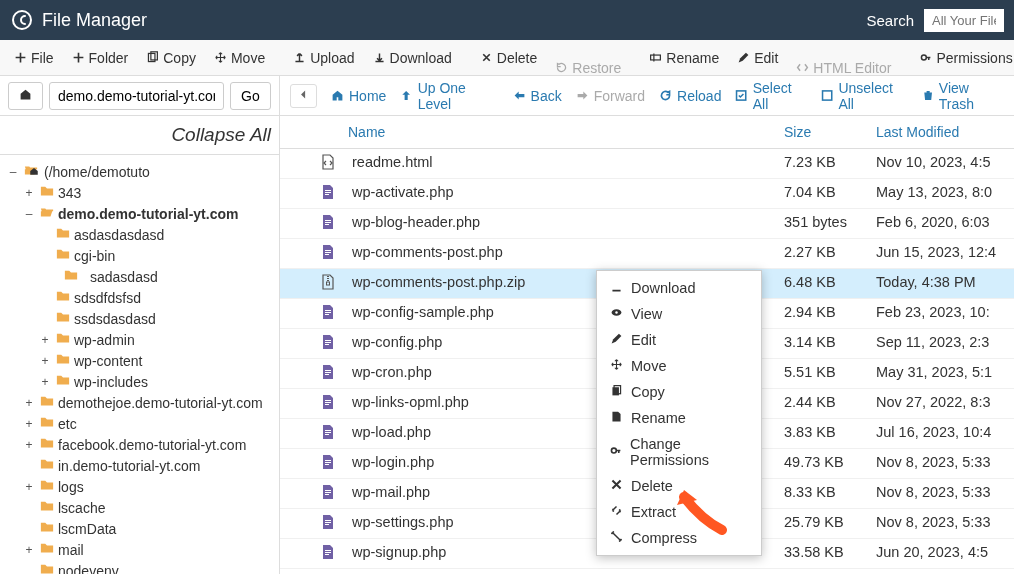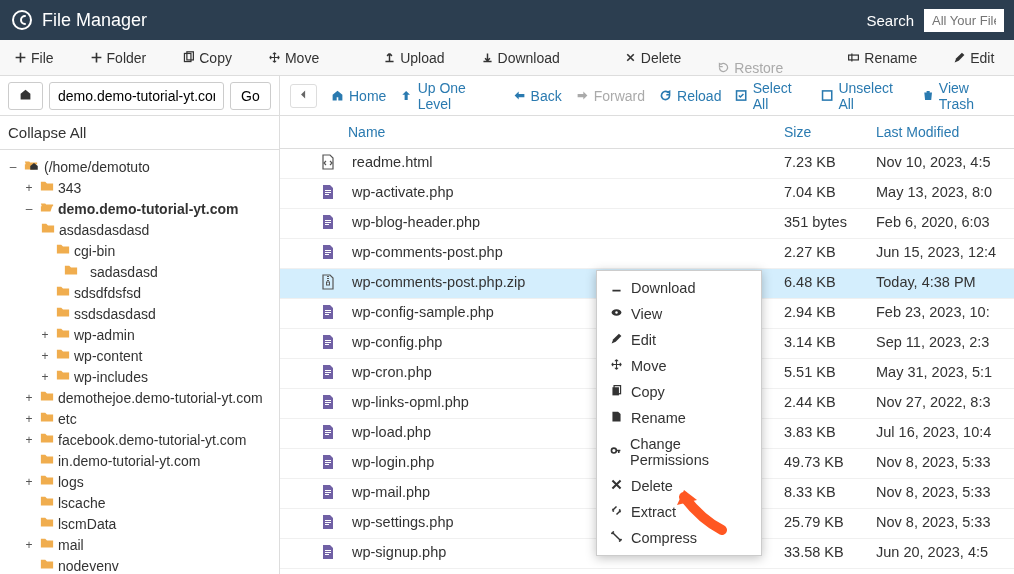--- a/index.html
+++ b/index.html
@@ -5,33 +5,33 @@
 * { margin: 0; padding: 0; box-sizing: border-box; font-family: -apple-system, BlinkMacSystemFont, "Segoe UI", Arial, sans-serif; }
 body { width: 1014px; height: 574px; overflow: hidden; background: #fff; font-size: 14px; color: #333; position: relative; }
 
 .header { background: #2c3e50; color: #fff; height: 40px; display: flex; align-items: center; padding: 0 10px; }
 .header-logo { display: flex; align-items: center; gap: 8px; font-size: 18px; font-weight: 400; }
 .header-logo svg { width: 24px; height: 24px; }
 .header-right { margin-left: auto; display: flex; align-items: center; gap: 10px; }
 .search-label { font-size: 15px; }
 .search-input { background: #fff; border: none; padding: 4px 8px; font-size: 13px; width: 80px; }
 
-.toolbar { background: #f8f8f8; border-bottom: 1px solid #ddd; height: 36px; display: flex; align-items: center; padding: 0 6px; gap: 20px; overflow: hidden; }
+.toolbar { background: #f8f8f8; border-bottom: 1px solid #ddd; height: 36px; display: flex; align-items: center; padding: 0 6px; gap: 2px; overflow: hidden; }
 .toolbar-item { display: flex; align-items: center; gap: 4px; padding: 4px 8px; cursor: pointer; color: #333; font-size: 14px; white-space: nowrap; }
 .toolbar-item.disabled { color: #aaa; margin-top: 20px; }
 .toolbar-sep { width: 1px; height: 24px; background: #ddd; margin: 0 4px; }
 
 .location-bar { height: 40px; display: flex; align-items: center; padding: 0 8px; gap: 6px; border-bottom: 1px solid #ddd; }
 .home-btn { border: 1px solid #ccc; border-radius: 3px; padding: 5px 10px; background: #fff; cursor: pointer; font-size: 14px; }
 .location-input { border: 1px solid #ccc; border-radius: 3px; padding: 5px 8px; font-size: 14px; width: 175px; }
 .go-btn { border: 1px solid #ccc; border-radius: 3px; padding: 5px 10px; background: #fff; cursor: pointer; font-size: 14px; }
 
 .main { display: flex; height: 498px; }
 .sidebar { width: 280px; border-right: 1px solid #ddd; overflow-y: auto; }
-.collapse-all { text-align: left; padding: 8px; color: #333; border-bottom: 1px solid #ddd; cursor: pointer; font-size: 15px; }
+.collapse-all { text-align: right; padding: 8px; color: #333; border-bottom: 1px solid #ddd; cursor: pointer; font-size: 19px; font-style: italic; }
 .tree { padding: 6px 0; font-size: 14px; }
 .tree-item { display: flex; align-items: center; padding: 2px 6px; cursor: pointer; white-space: nowrap; }
 .tree-toggle { width: 14px; text-align: center; color: #555; font-size: 12px; }
 .tree-icon { margin: 0 4px; }
 .tree-label { }
 .tree-label.bold { font-weight: bold; }
 
 .content { flex: 1; display: flex; flex-direction: column; overflow: hidden; }
 .action-bar { height: 40px; display: flex; align-items: center; padding: 0 10px; gap: 14px; border-bottom: 1px solid #ddd; }
 .action-item { display: flex; align-items: center; gap: 5px; color: #2a7ab0; cursor: pointer; font-size: 14px; }
@@ -191,21 +191,21 @@
             </svg></span>
           <span class="tree-label ">343</span>
         </div>
         <div class="tree-item" style="padding-left: 22px;">
           <span class="tree-toggle">–</span>
           <span class="tree-icon"><svg width="14" height="14" viewBox="0 0 16 16" fill="#f0ad4e">
               <path d="M1 4h5l1 1h8v2H2z M1 7h13l-2 6H1z"></path>
             </svg></span>
           <span class="tree-label bold">demo.demo-tutorial-yt.com</span>
         </div>
-        <div class="tree-item" style="padding-left: 23px;">
+        <div class="tree-item" style="padding-left: 38px;">
           <span class="tree-toggle"></span>
           <span class="tree-icon"><svg width="14" height="14" viewBox="0 0 16 16" fill="#f0ad4e">
               <path d="M1 3h5l2 2h7v8H1z"></path>
             </svg></span>
           <span class="tree-label ">asdasdasdasd</span>
         </div>
         <div class="tree-item" style="padding-left: 38px;">
           <span class="tree-toggle"></span>
           <span class="tree-icon"><svg width="14" height="14" viewBox="0 0 16 16" fill="#f0ad4e">
               <path d="M1 3h5l2 2h7v8H1z"></path>

